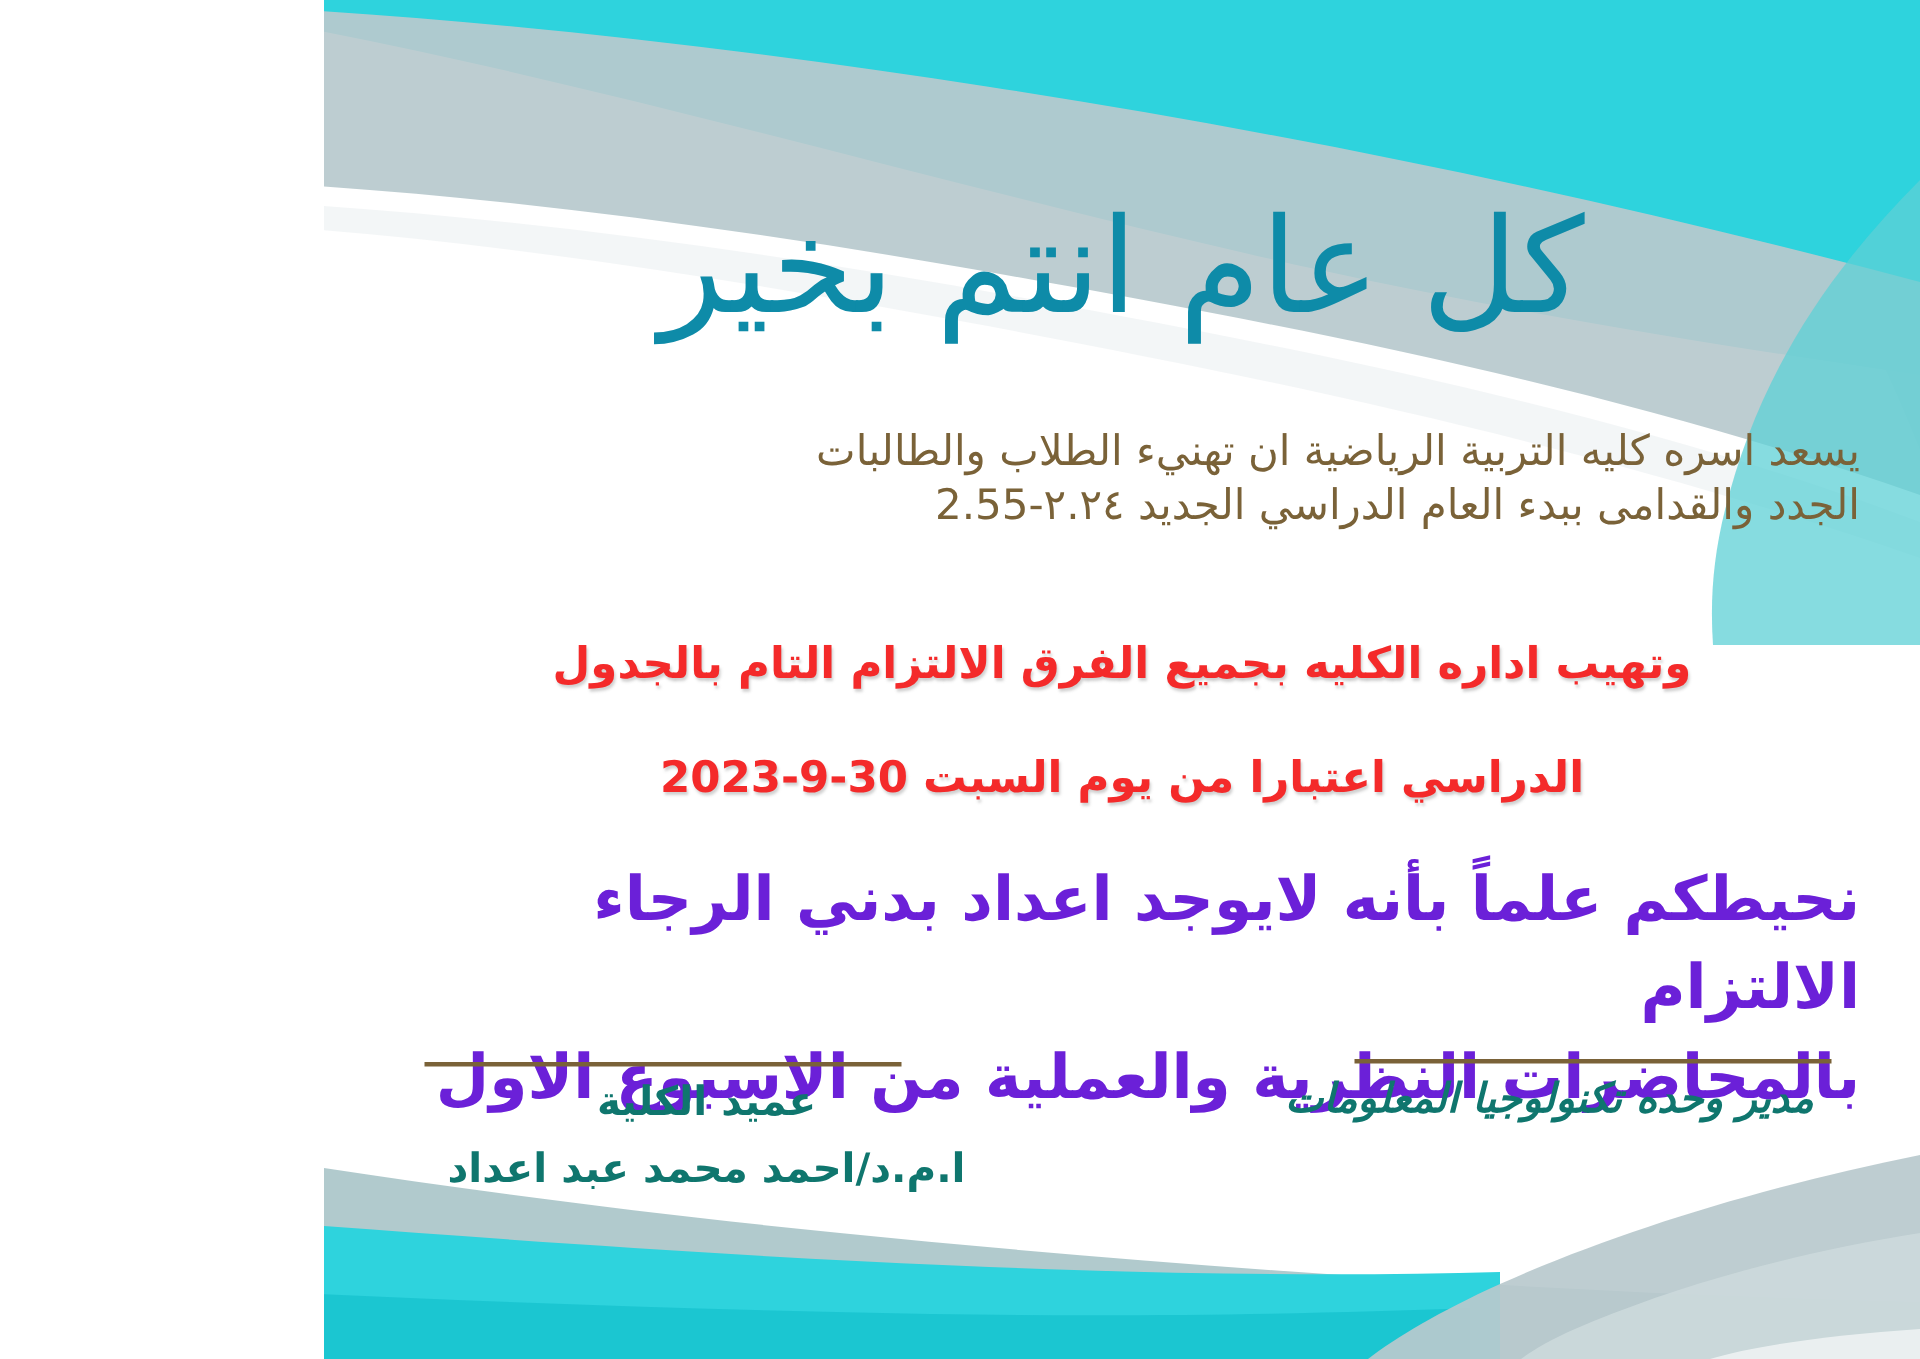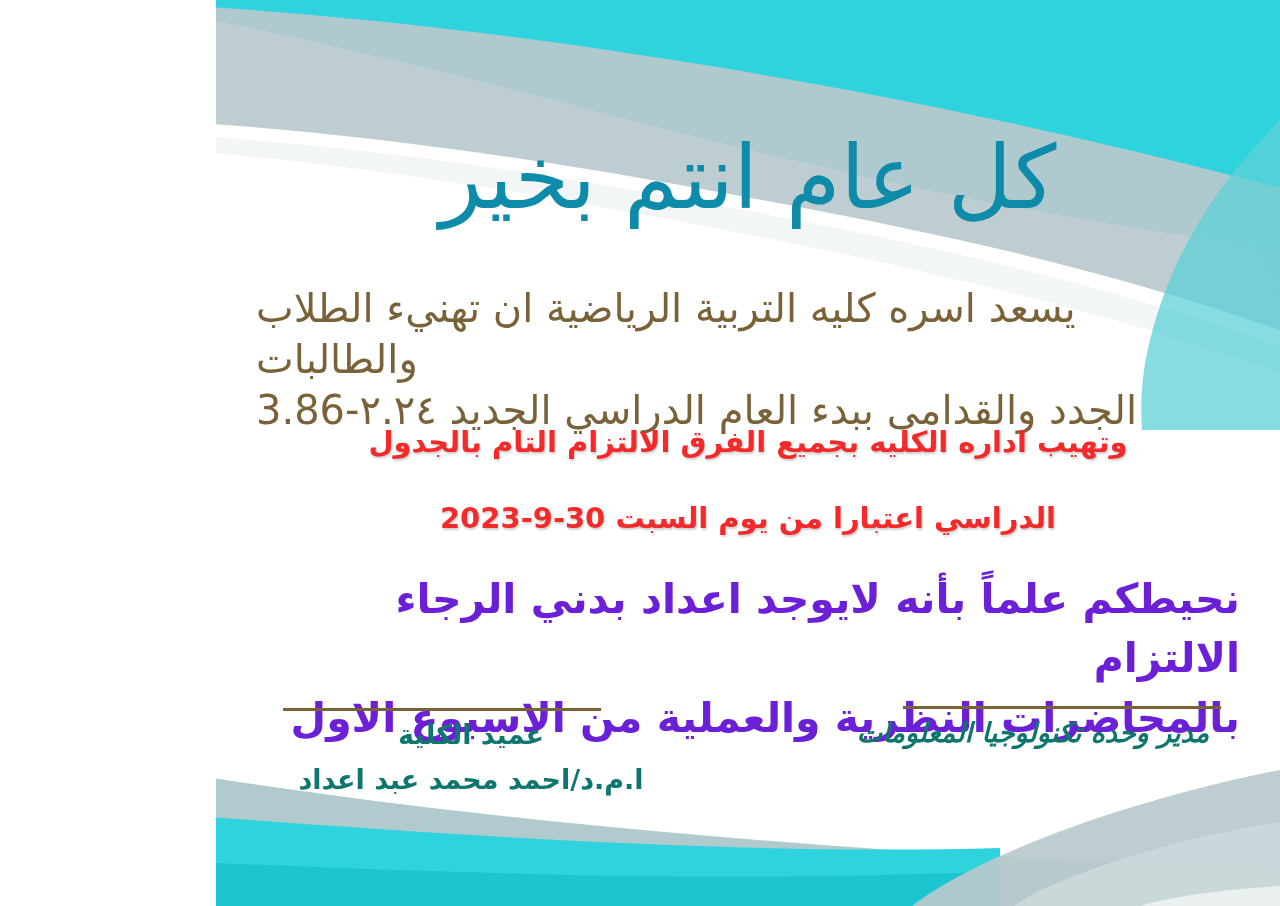--- a/index.html
+++ b/index.html
@@ -39,24 +39,24 @@
     font-size:88px;
     line-height:1.1;
     font-weight:400;
     letter-spacing:2px;
     color:#0e8ba8;
     direction:rtl;
   }
   .brown-block{
     position:absolute;
     top:283px;left:40px;right:40px;
-    text-align:left;
+    text-align:right;
     direction:rtl;
     color:#7a6238;
-    font-size:40px;
+    font-size:28px;
     line-height:1.28;
     font-weight:400;
   }
   .brown-block .ln{display:block;}
   .red-block{
     position:absolute;
     left:40px;right:40px;
     text-align:center;
     direction:rtl;
     color:#f42a2a;
@@ -155,21 +155,21 @@
     <path fill="#ffffff" opacity="0.6" d="M1280,886 C1220,890 1170,897 1140,906 L1280,906 Z"></path>
 
   </svg>
 
   <div id="content">
 
     <h1 class="headline">كل عام انتم بخير</h1>
 
     <div class="brown-block">
       <span class="ln">يسعد اسره كليه التربية الرياضية ان تهنيء الطلاب والطالبات</span>
-      <span class="ln">الجدد والقدامى ببدء العام الدراسي الجديد ٢.٢٤-3.86</span>
+      <span class="ln">الجدد والقدامى ببدء العام الدراسي الجديد ٢.٢٤-2.55</span>
     </div>
 
     <div class="red-block" id="red-line-1">وتهيب اداره الكليه بجميع الفرق الالتزام التام بالجدول</div>
 
     <div class="red-block" id="red-line-2">الدراسي اعتبارا من  يوم السبت 30-9-2023</div>
 
     <div class="purple-block">
       <span class="ln">نحيطكم علماً بأنه لايوجد اعداد بدني الرجاء الالتزام</span>
       <span class="ln">بالمحاضرات النظرية والعملية من الاسبوع الاول</span>
     </div>

